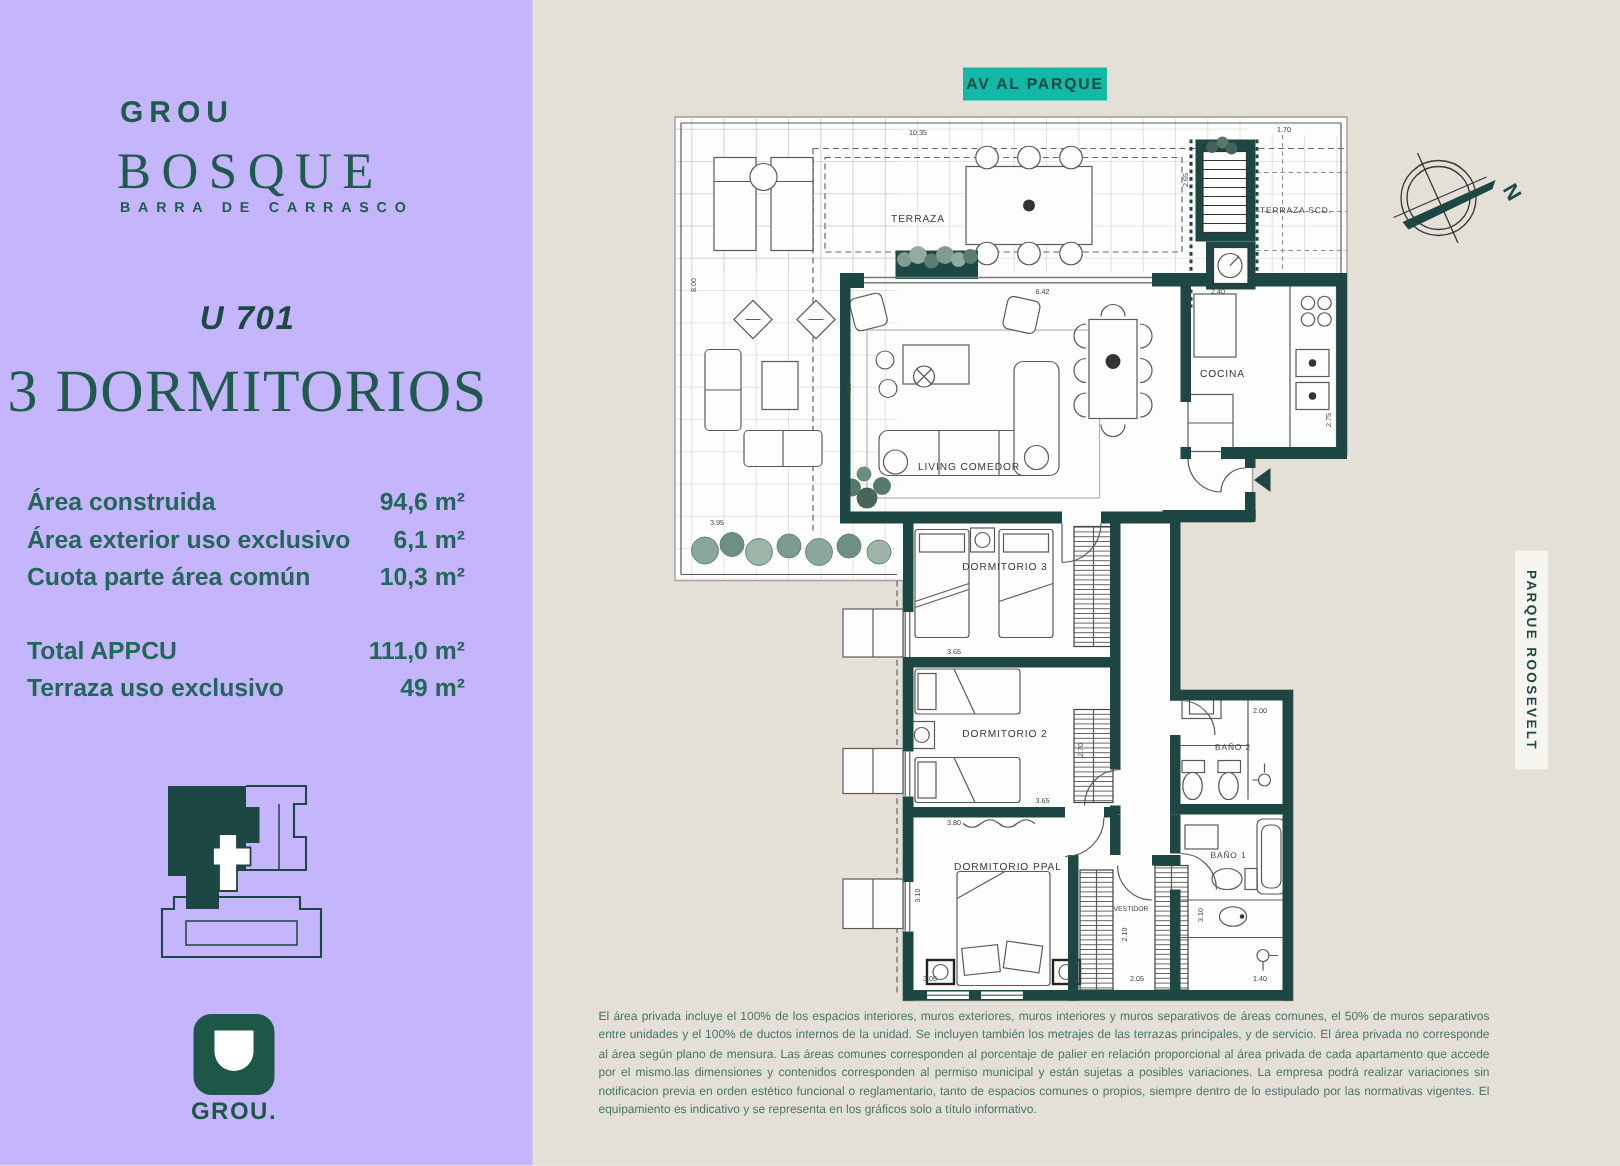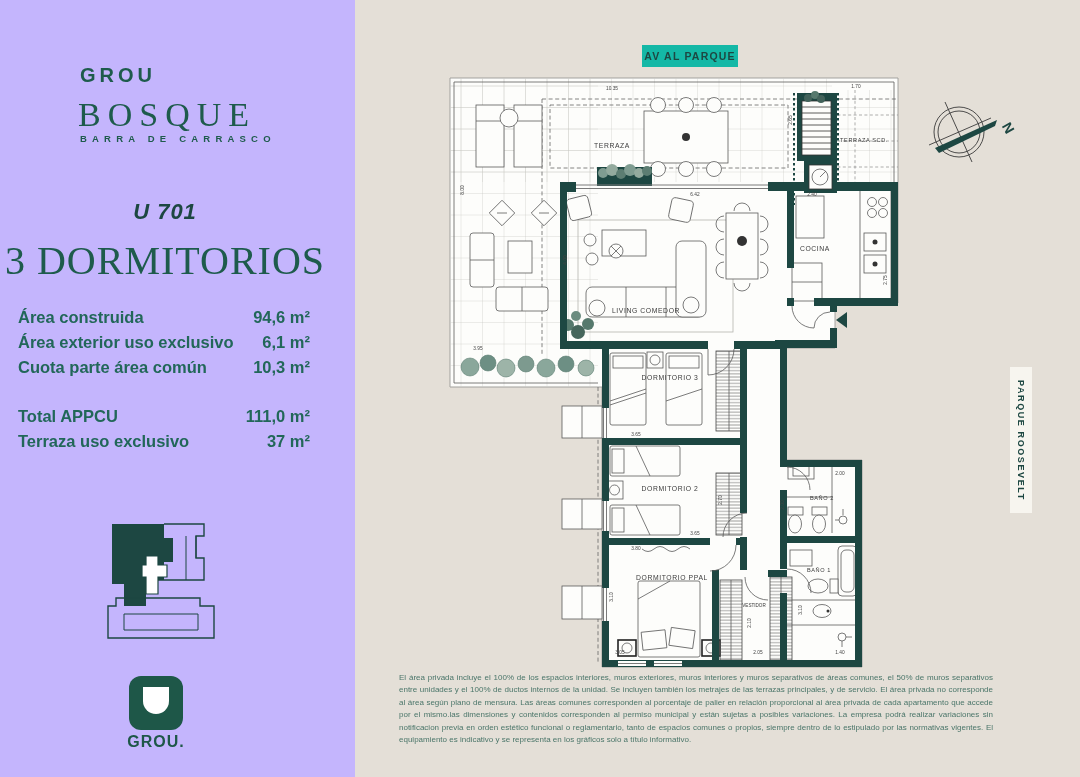--- a/index.html
+++ b/index.html
@@ -8,21 +8,21 @@
   #left-panel{position:absolute;left:0;top:0;width:355px;height:777px;background:#c4b5fd;}
   .abs{position:absolute;}
   
   .brand-grou{left:80px;top:64px;font-size:20px;font-weight:bold;letter-spacing:4px;color:#1e5b4c;}
   .brand-bosque{left:78px;top:84px;font-size:34px;font-family:"Liberation Serif",serif;letter-spacing:7px;color:#1e5b4c;margin-top:12px;}
   .brand-loc{left:80px;top:133px;font-size:9.5px;font-weight:bold;letter-spacing:5.2px;color:#1e5b4c;}
   
   .unit-code{left:0;top:199px;width:330px;text-align:center;font-size:22px;font-weight:bold;letter-spacing:1px;color:#1d4742;font-style:italic;}
   .unit-type{left:0;top:237px;width:330px;text-align:center;font-size:40px;font-family:"Liberation Serif",serif;letter-spacing:1px;color:#1e5b4c;}
   
-  #areas{left:18px;top:308px;width:292px;color:#226759;font-size:16.5px;}
+  #areas{left:18px;top:326px;width:292px;color:#226759;font-size:16.5px;}
   .arow{display:flex;justify-content:space-between;margin-bottom:6px;font-weight:600;}
   .arow .aval{font-weight:bold;}
   .agap{height:24px;}
   
   .ctx-top{left:642px;top:45px;width:96px;height:22px;background:#14b8a6;color:#1d4742;
     font-size:10.5px;font-weight:bold;letter-spacing:1.2px;display:flex;align-items:center;justify-content:center;}
   .ctx-right{left:1010px;top:367px;width:22px;height:146px;background:#f7f5ef;color:#1d4742;
     font-size:9px;font-weight:bold;letter-spacing:1.6px;writing-mode:vertical-rl;
     display:flex;align-items:center;justify-content:center;}
   
@@ -66,21 +66,21 @@
         <span>Cuota parte área común</span>
         <span class="aval">10,3 m²</span>
       </div>
       <div class="agap"></div>
       <div class="arow">
         <span>Total APPCU</span>
         <span class="aval">111,0 m²</span>
       </div>
       <div class="arow">
         <span>Terraza uso exclusivo</span>
-        <span class="aval">37 m²</span>
+        <span class="aval">49 m²</span>
       </div>
     </div>
 
     <svg class="abs" style="left:100px;top:518px;" width="122" height="126" viewBox="0 0 122 126">
       <path d="M12,6 H64 V20 H73 V44 H64 V62 H46 V88 H24 V66 H12 Z" fill="#1d4742"></path>
       <path d="M64,6 H104 V18 H96 V40 H104 V62 H46" fill="none" stroke="#1d4742" stroke-width="1.4"></path>
       <path d="M96,18 V40 M86,18 V62" fill="none" stroke="#1d4742" stroke-width="1"></path>
       <path d="M46,38 h12 v9 h9 v12 h-9 v17 h-12 v-17 h-4 v-12 h4 z" fill="#ffffff" stroke="#1d4742" stroke-width="1.2"></path>
       <path d="M8,88 H16 V80 H100 V88 H114 V120 H8 Z" fill="none" stroke="#1d4742" stroke-width="1.4"></path>
       <path d="M24,96 H98 V112 H24 Z" fill="none" stroke="#1d4742" stroke-width="1"></path>

